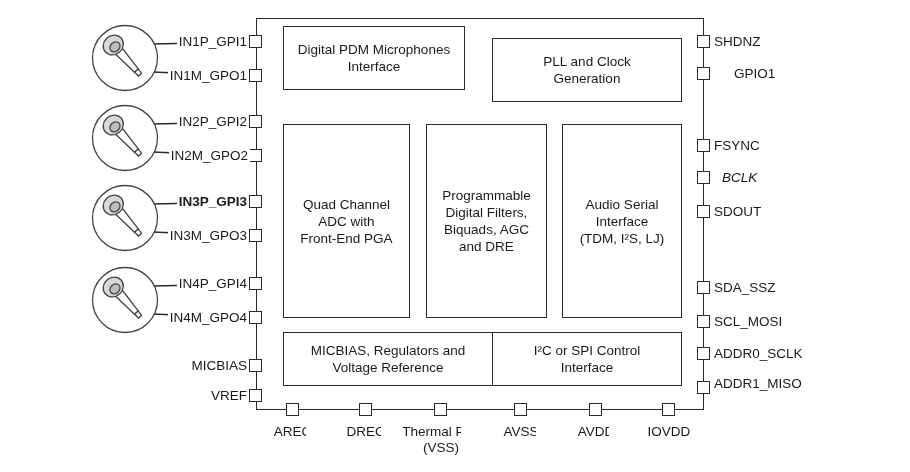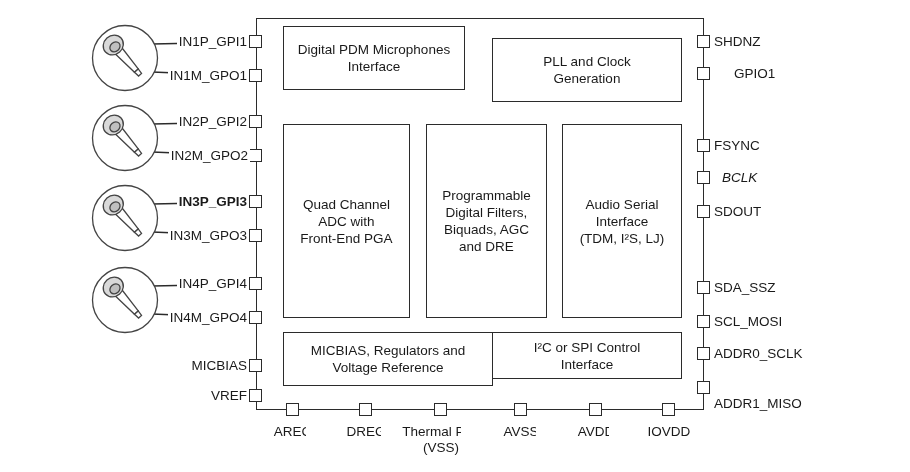--- a/index.html
+++ b/index.html
@@ -125,21 +125,21 @@
 Front-End PGA</div>
   <div class="block" style="left:426px; top:124px; width:121px; height:194px;">Programmable
 Digital Filters,
 Biquads, AGC
 and DRE</div>
   <div class="block" style="left:562px; top:124px; width:120px; height:194px;">Audio Serial
 Interface
 (TDM, I²S, LJ)</div>
   <div class="block" style="left:283px; top:332px; width:210px; height:54px;">MICBIAS, Regulators and
 Voltage Reference</div>
-  <div class="block" style="left:492px; top:332px; width:190px; height:47px;">I²C or SPI Control
+  <div class="block" style="left:492px; top:332px; width:190px; height:54px;">I²C or SPI Control
 Interface</div>
 
   <div class="pin-box" style="left:249px; top:35px;"></div>
   <div class="pin-box" style="left:249px; top:69px;"></div>
   <div class="pin-box" style="left:249px; top:115px;"></div>
   <div class="pin-box" style="left:249px; top:149px;"></div>
   <div class="pin-box" style="left:249px; top:195px;"></div>
   <div class="pin-box" style="left:249px; top:229px;"></div>
   <div class="pin-box" style="left:249px; top:277px;"></div>
   <div class="pin-box" style="left:249px; top:311px;"></div>
@@ -168,21 +168,21 @@
   <div class="pin-box" style="left:697px; top:381px;"></div>
 
   <div class="pin-label" style="left:712px; top:34px;">SHDNZ</div>
   <div class="pin-label" style="left:712px; top:66px;margin-left:20px;">GPIO1</div>
   <div class="pin-label" style="left:712px; top:138px;">FSYNC</div>
   <div class="pin-label" style="left:720px; top:170px;font-style:italic;">BCLK</div>
   <div class="pin-label" style="left:712px; top:204px;">SDOUT</div>
   <div class="pin-label" style="left:712px; top:280px;">SDA_SSZ</div>
   <div class="pin-label" style="left:712px; top:314px;">SCL_MOSI</div>
   <div class="pin-label" style="left:712px; top:346px;">ADDR0_SCLK</div>
-  <div class="pin-label" style="left:712px; top:396px;">ADDR1_MISO</div>
+  <div class="pin-label" style="left:712px; top:376px;">ADDR1_MISO</div>
 
   <div class="pin-box" style="left:286px; top:403px;"></div>
   <div class="pin-box" style="left:359px; top:403px;"></div>
   <div class="pin-box" style="left:434px; top:403px;"></div>
   <div class="pin-box" style="left:514px; top:403px;"></div>
   <div class="pin-box" style="left:589px; top:403px;"></div>
   <div class="pin-box" style="left:662px; top:403px;"></div>
 
   <div class="pin-label align-center" style="left:233px; top:424px;">AREG</div>
   <div class="pin-label align-center" style="left:306px; top:424px;">DREG</div>

